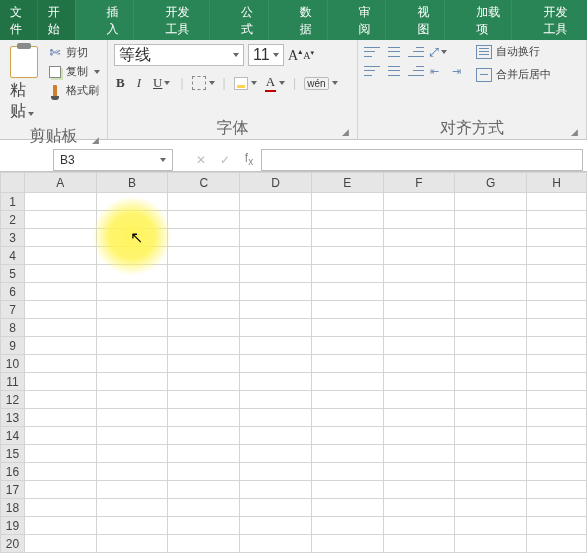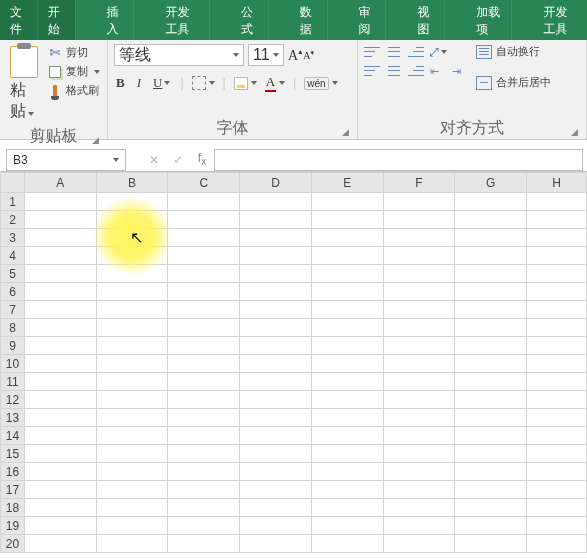--- a/index.html
+++ b/index.html
@@ -52,27 +52,27 @@
   .al { width: 16px; height: 14px; display: inline-flex; flex-direction: column; justify-content: space-around; cursor: pointer; }
   .al span { height: 1px; background: #6d8db5; display: block; }
   .al.top span:nth-child(1){width:100%} .al.top span:nth-child(2){width:70%} .al.top span:nth-child(3){width:50%}
   .al.mid span{width:80%}
   .al.bot span:nth-child(1){width:50%} .al.bot span:nth-child(2){width:70%} .al.bot span:nth-child(3){width:100%}
   .al.left span{align-self:flex-start}
   .al.center span{align-self:center}
   .al.right span{align-self:flex-end}
   .indent { width:16px;height:14px;display:inline-flex;align-items:center;cursor:pointer;color:#6d8db5;font-size:11px;}
   .rot { width:16px;height:16px;display:inline-flex;align-items:center;justify-content:center;font-size:12px;color:#3b6ea5;cursor:pointer; }
-  .wrap-merge { display:flex;flex-direction:column;gap:16px;margin-left:4px; }
+  .wrap-merge { display:flex;flex-direction:column;gap:8px;margin-left:4px; }
   .wm-btn { display:flex;align-items:center;gap:4px;font-size:11px;cursor:pointer;white-space:nowrap;color:#444; }
   .wm-icon { width:16px;height:14px;border:1px solid #6d8db5;position:relative; }
   .wm-icon.wrap::before{content:"";position:absolute;top:2px;left:2px;width:10px;height:1px;background:#6d8db5;box-shadow:0 3px 0 #6d8db5,0 6px 0 #6d8db5;}
   .wm-icon.merge::before{content:"";position:absolute;top:5px;left:3px;width:8px;height:1px;background:#6d8db5;}
 
-  .formula-bar { display:flex;align-items:center;border-bottom:1px solid #c6c6c6;height:24px;background:#fff; margin-top:8px; }
+  .formula-bar { display:flex;align-items:center;border-bottom:1px solid #c6c6c6;height:24px;background:#fff; margin-top:8px;padding-left:47px; }
   .name-box { width:120px;border:1px solid #bcbcbc;height:22px;margin:0 4px 0 6px;display:flex;align-items:center;padding:0 6px;font-size:12px;justify-content:space-between;background:#fff; }
   .fx-btn { width:24px;text-align:center;color:#888;cursor:pointer;font-size:12px; }
   .fx-x{color:#bbb} .fx-v{color:#bbb} .fx-fx{color:#888}
   .formula-input { flex:1;border:1px solid #bcbcbc;height:22px;margin-right:4px;background:#fff; }
 
   .sheet { position:relative; }
   table { border-collapse:collapse;table-layout:fixed; }
   th,td { border:1px solid #d4d4d4;font-size:12px;text-align:center;color:#444;background:#fff; }
   .colhdr th { background:#e6e6e6;height:20px;font-weight:normal; }
   .rowhdr { background:#e6e6e6;width:24px;height:18px;font-weight:normal; }

